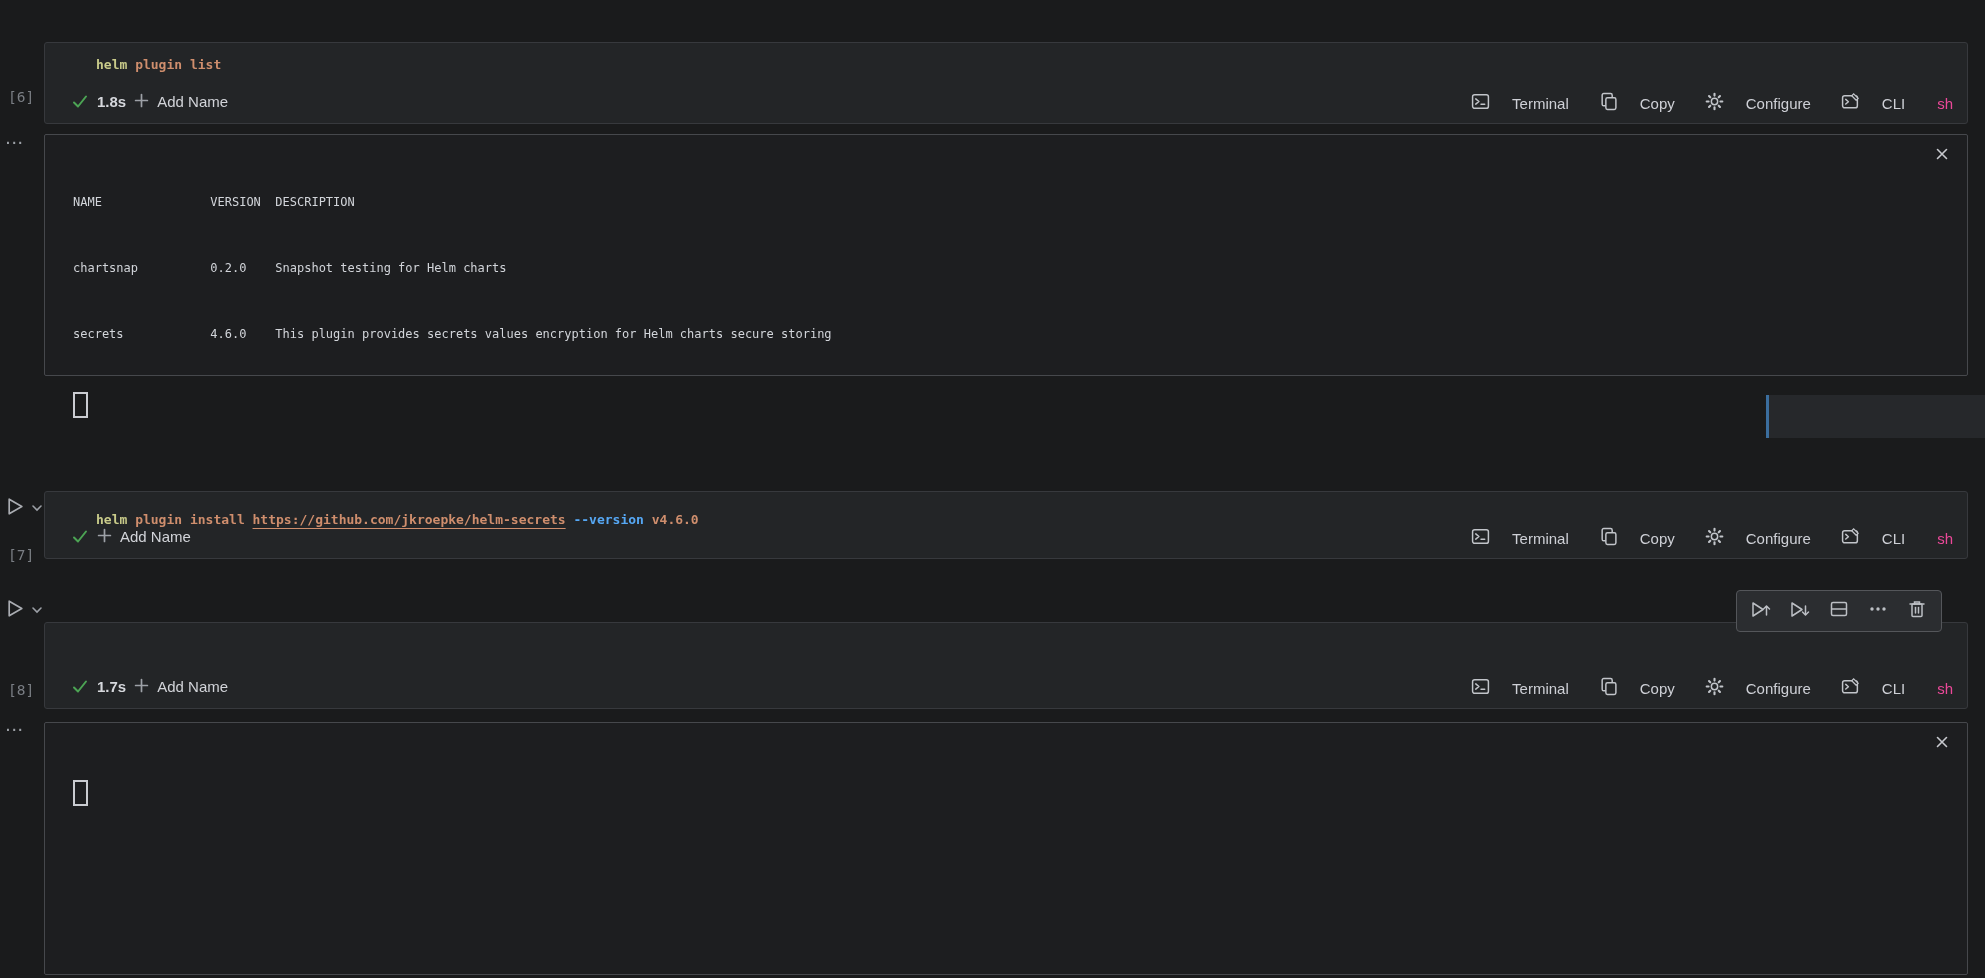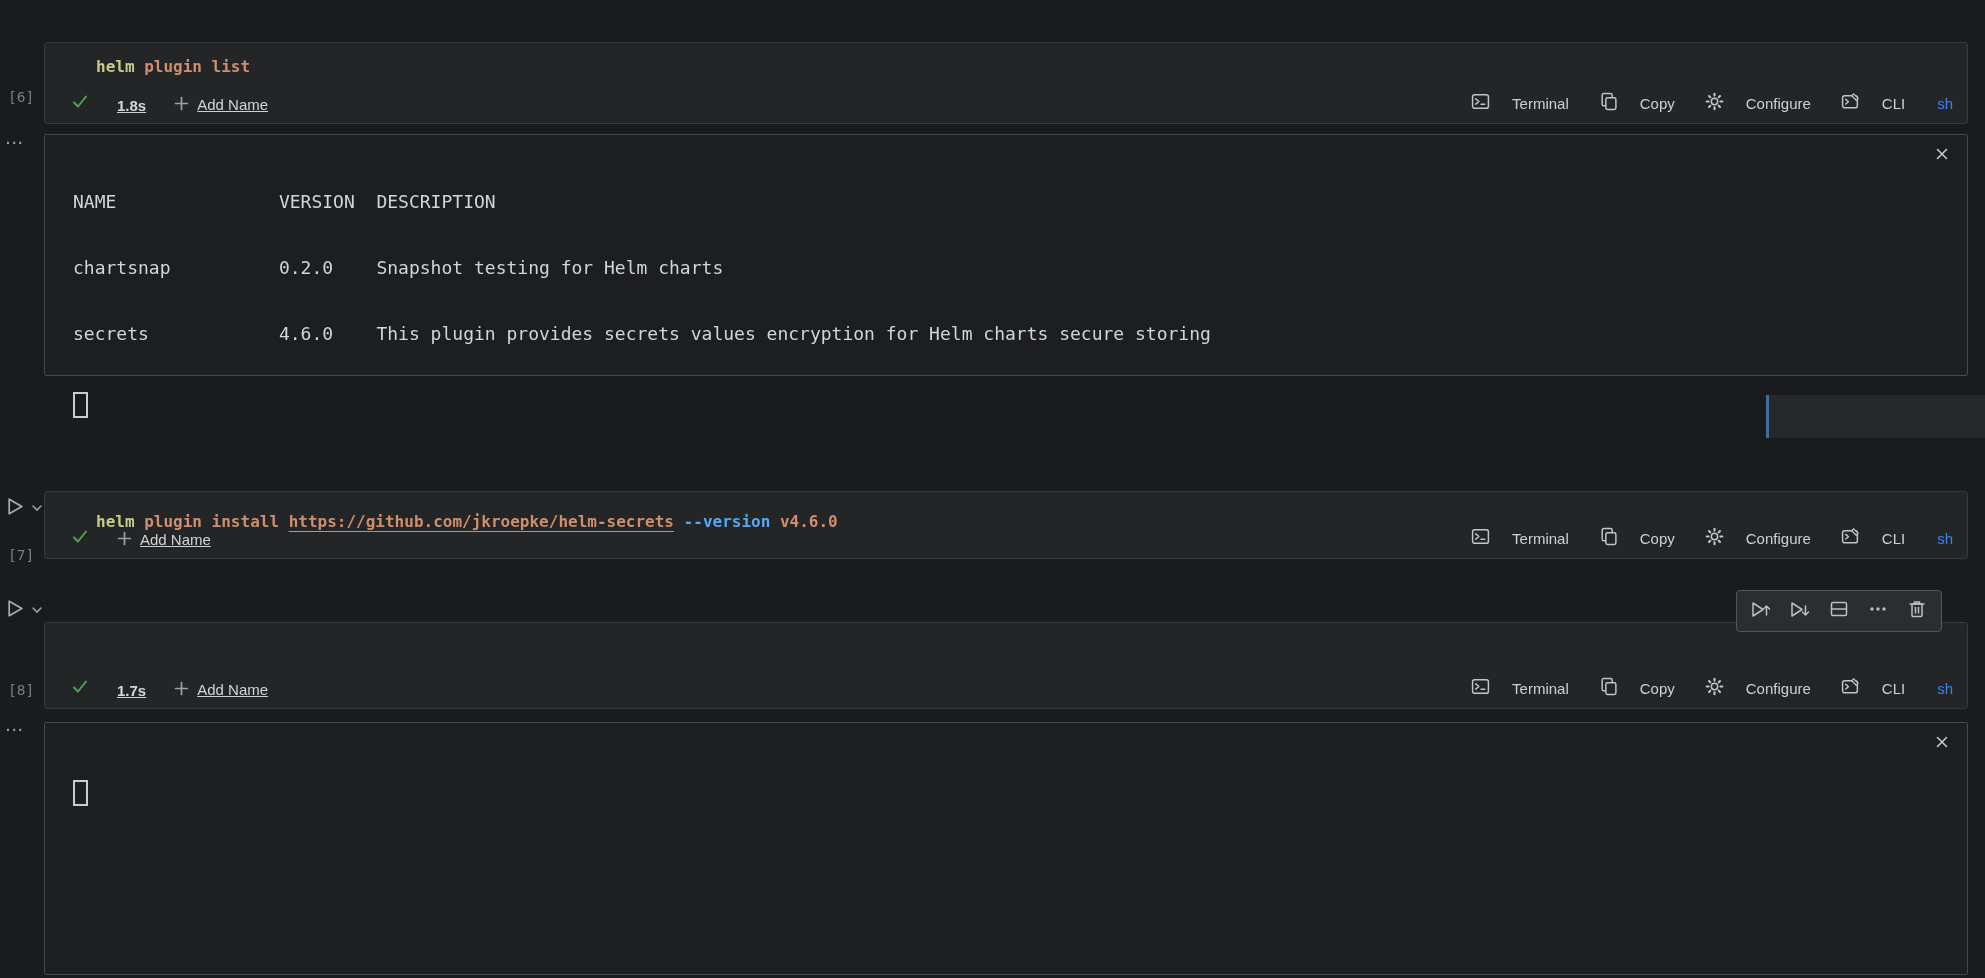--- a/index.html
+++ b/index.html
@@ -13,56 +13,56 @@
   .cell{
     position:absolute;left:44px;width:1924px;box-sizing:border-box;
     background:#232527;border:1px solid #37393d;border-radius:3px;
   }
   #cell1{top:42px;height:82px;}
   #cell2{top:491px;height:68px;}
   #cell3{top:622px;height:87px;}
   .cmd-line{
     position:absolute;left:51px;white-space:pre;
     font-family:"DejaVu Sans Mono","Liberation Mono",monospace;
-    font-size:16px;font-weight:bold;letter-spacing:0;
+    font-size:13px;font-weight:bold;letter-spacing:0;
   }
   #cell1 .cmd-line{top:14px;}
   #cell2 .cmd-line{top:20px;}
   #cell3 .cmd-line{top:19px;}
   .tok-y{color:#c9cb8a;}
   .tok-o{color:#cf8e6d;}
   .tok-b{color:#56a8f5;}
   .tok-p{color:#c3c6cb;}
   .tok-u{color:#cf8e6d;text-decoration:underline;text-underline-offset:4px;}
   .caret{
     position:absolute;left:-9px;top:-1px;width:2px;height:22px;background:#888c92;
   }
   .status-row{
     position:absolute;left:26px;right:14px;bottom:7px;height:26px;
     display:flex;align-items:center;color:#ced0d6;font-size:15px;
   }
-  .status-left{display:flex;align-items:flex-end;gap:28px;text-decoration:underline;}
+  .status-left{display:flex;align-items:flex-start;gap:8px;}
   .duration{font-weight:600;color:#d6d8dd;}
   .duration:empty{display:none;}
   .add-name{display:flex;align-items:center;gap:8px;cursor:pointer;color:#d2d4d9;}
   .spacer{flex:1;}
   .actions{display:flex;align-items:center;gap:30px;}
   .action{display:flex;align-items:center;gap:22px;cursor:pointer;color:#ced0d6;}
-  .shell-label{color:#3b82f6;margin-left:2px;}
+  .shell-label{color:#ec4899;margin-left:2px;}
   
   .output{
     position:absolute;left:44px;width:1924px;box-sizing:border-box;
     background:#1d1e20;border:1px solid #46484c;border-radius:2px;
   }
   #output1{top:134px;height:242px;}
   #output2{top:722px;height:253px;}
   .out-lines{
     position:absolute;left:28px;top:12px;
     font-family:"DejaVu Sans Mono","Liberation Mono",monospace;
-    font-size:18px;line-height:22px;color:#d2d5da;white-space:pre;
+    font-size:12px;line-height:22px;color:#d2d5da;white-space:pre;
   }
   .out-lines > div{height:22px;}
   .cursor-block{
     width:11px;height:18px;border:2px solid #caccd1;margin-top:3px;
   }
   .close-btn{
     position:absolute;top:9px;right:13px;width:24px;height:24px;
     display:flex;align-items:center;justify-content:center;cursor:pointer;border-radius:3px;
   }
   

